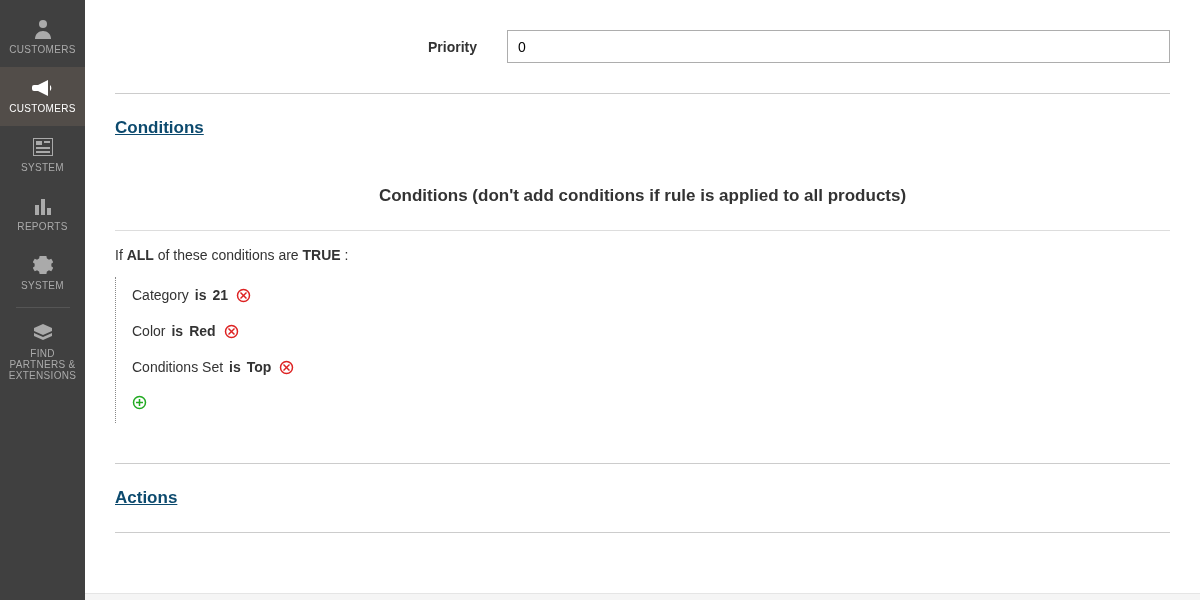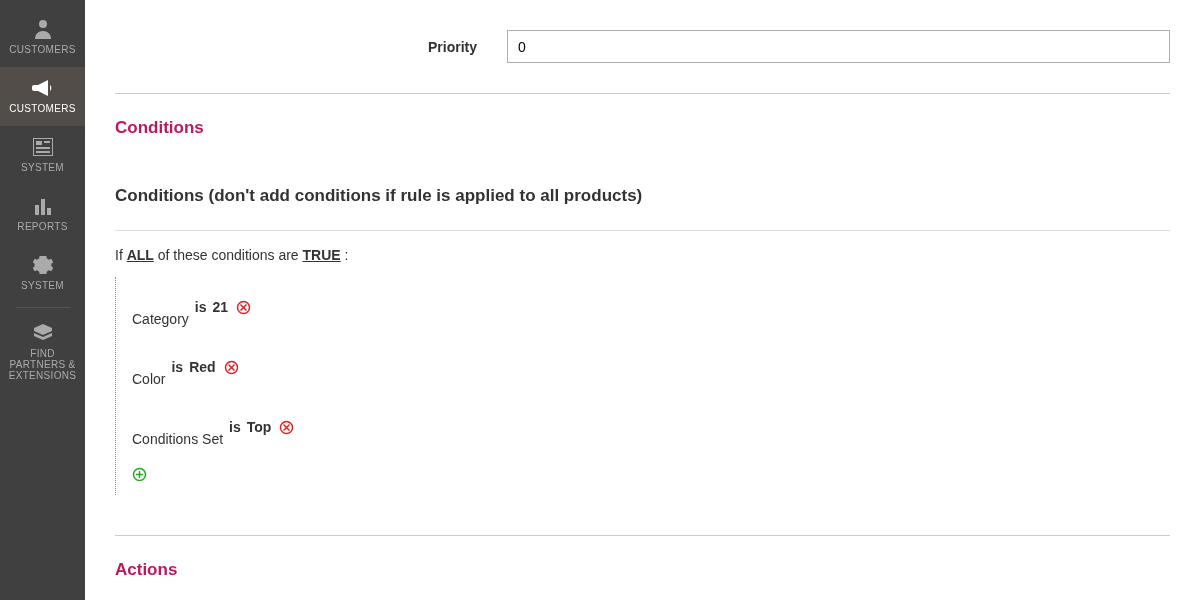--- a/index.html
+++ b/index.html
@@ -12,29 +12,29 @@
   .side-item .icon svg { fill: #aaa; }
   .side-item.active .icon svg { fill: #fff; }
   .side-label { font-size: 10px; letter-spacing: 0.3px; line-height: 1.1; padding: 0 2px; }
   .side-sep { width: 54px; height: 1px; background: #555; margin: 4px 0; }
   .main { flex: 1; overflow-y: auto; background: #fff; }
   .main-inner { padding: 0; }
   .form-row { display: flex; align-items: center; padding: 30px 30px 30px 82px; }
   .form-label { width: 340px; text-align: right; font-weight: 600; font-size: 14px; padding-right: 30px; color: #333; }
   .form-input { flex: 1; height: 33px; border: 1px solid #adadad; padding: 0 10px; font-size: 14px; }
   .section-hr { border: none; border-top: 1px solid #ccc; margin: 0 30px; }
-  .section-title { font-size: 17px; font-weight: 600; color: #be185d; padding: 24px 42px 24px 30px; }
-  .subsection-title { font-size: 17px; font-weight: 600; color: #333; padding: 24px 30px; }
+  .section-title { font-size: 17px; font-weight: 600; color: #0c4a6e; padding: 24px 42px 24px 30px; text-decoration: underline; }
+  .subsection-title { font-size: 17px; font-weight: 600; color: #333; padding: 24px 30px; text-align: center; }
   .subsection-hr { border: none; border-top: 1px solid #ddd; margin: 0 30px; }
   .cond-intro { padding: 16px 30px 10px 30px; font-size: 14px; color: #333; }
   .cond-intro b { font-weight: 700; }
-  .cond-intro .uline { text-decoration: underline; cursor: pointer; }
+  .cond-intro .uline { cursor: pointer; }
   .cond-tree { margin: 4px 30px 40px 30px; border-left: 1px dotted #888; padding-left: 16px; }
   .cond-row { display: flex; align-items: center; padding: 10px 0; font-size: 14px; color: #333; }
-  .cond-row .attr { margin-right: 6px; margin-top: 24px; }
+  .cond-row .attr { margin-right: 6px; }
   .cond-row .op { font-weight: 700; margin-right: 6px; }
   .cond-row .val { font-weight: 700; margin-right: 8px; }
   .cond-row .attr, .cond-row .val { cursor: pointer; }
   .remove-icon { width: 15px; height: 15px; display: inline-flex; align-items: center; justify-content: center; cursor: pointer; }
   .remove-icon svg { display: block; }
   .add-row { padding: 10px 0; }
   .add-icon { width: 15px; height: 15px; display: inline-flex; align-items: center; justify-content: center; cursor: pointer; }
   .spacer-block { height: 60px; }
   .footer { background: #f5f5f5; border-top: 1px solid #e5e5e5; padding: 26px 30px; display: flex; align-items: center; }
 </style>

